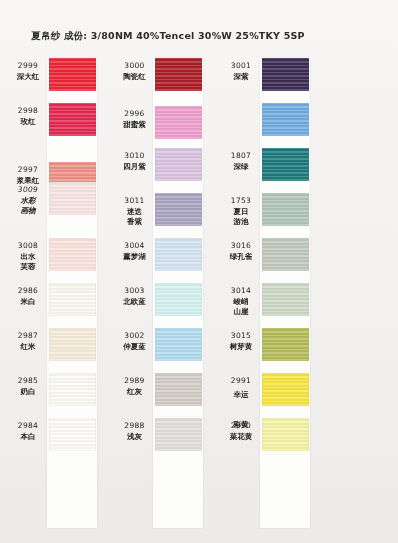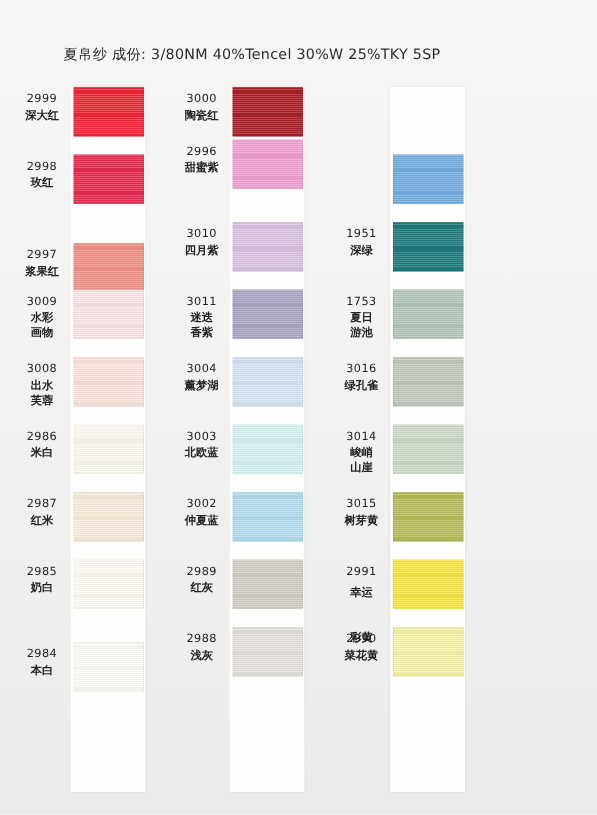--- a/index.html
+++ b/index.html
@@ -24,21 +24,21 @@
     background: linear-gradient(180deg, #f7f6f4 0%, #f2f1ef 40%, #eeedeb 100%);
   }
 
   #title {
     position: absolute;
     left: 0;
     top: 30px;
     width: 336px;
     text-align: center;
     font-size: 9.5px;
-    font-weight: normal;
+    font-weight: bold;
     color: #2b2b2b;
     letter-spacing: 0.2px;
     white-space: nowrap;
     font-family: "DejaVu Sans", "Liberation Sans", sans-serif;
   }
 
   #columns {
     position: absolute;
     left: 0;
     top: 58px;
@@ -164,21 +164,21 @@
           <div class="label">
             <span class="code">2997</span>
             <span class="name">浆果红</span>
           </div>
           <div class="swatch-wrap" title="2997 浆果红">
             <div class="base" style="background: rgb(241, 145, 136);"></div>
             <div class="tex"></div>
             <div class="edge"></div>
           </div>
         </div>
-        <div class="row" style="top: 135px;">
+        <div class="row" style="top: 124px; font-style: italic;">
           <div class="label">
             <span class="code">3009</span>
             <span class="name">水彩
 画物</span>
           </div>
           <div class="swatch-wrap" title="3009 水彩 画物">
             <div class="base" style="background: rgb(248, 228, 228);"></div>
             <div class="tex"></div>
             <div class="edge"></div>
           </div>
@@ -221,21 +221,21 @@
           <div class="label">
             <span class="code">2985</span>
             <span class="name">奶白</span>
           </div>
           <div class="swatch-wrap" title="2985 奶白">
             <div class="base" style="background: rgb(252, 250, 243);"></div>
             <div class="tex"></div>
             <div class="edge"></div>
           </div>
         </div>
-        <div class="row" style="top: 360px; margin-top: 10px;">
+        <div class="row" style="top: 360px;">
           <div class="label">
             <span class="code">2984</span>
             <span class="name">本白</span>
           </div>
           <div class="swatch-wrap" title="2984 本白">
             <div class="base" style="background: rgb(253, 252, 248);"></div>
             <div class="tex"></div>
             <div class="edge"></div>
           </div>
         </div>
@@ -246,21 +246,21 @@
           <div class="label">
             <span class="code">3000</span>
             <span class="name">陶瓷红</span>
           </div>
           <div class="swatch-wrap" title="3000 陶瓷红">
             <div class="base" style="background: rgb(171, 31, 38);"></div>
             <div class="tex"></div>
             <div class="edge"></div>
           </div>
         </div>
-        <div class="row" style="top: 35px; text-decoration: underline;">
+        <div class="row" style="top: 48px; text-decoration: underline;">
           <div class="label">
             <span class="code">2996</span>
             <span class="name">甜蜜紫</span>
           </div>
           <div class="swatch-wrap" title="2996 甜蜜紫">
             <div class="base" style="background: rgb(239, 160, 205);"></div>
             <div class="tex"></div>
             <div class="edge"></div>
           </div>
         </div>
@@ -338,30 +338,41 @@
           </div>
           <div class="swatch-wrap" title="2988 浅灰">
             <div class="base" style="background: rgb(227, 224, 221);"></div>
             <div class="tex"></div>
             <div class="edge"></div>
           </div>
         </div>
       </div>
     <div class="column c2">
       <div class="strip" style="background: rgb(253, 253, 252);"></div>
+    <div class="row" style="top: 0px;">
+          <div class="label">
+            <span class="code">3001</span>
+            <span class="name">深紫</span>
+          </div>
+          <div class="swatch-wrap" title="3001 深紫">
+            <div class="base" style="background: rgb(61, 44, 85);"></div>
+            <div class="tex"></div>
+            <div class="edge"></div>
+          </div>
+        </div>
         <div class="row" style="top: 45px;">
           <div class="swatch-wrap" title="3005 淘气 小孩">
             <div class="base" style="background: rgb(116, 173, 224);"></div>
             <div class="tex"></div>
             <div class="edge"></div>
           </div>
         </div>
         <div class="row" style="top: 90px;">
           <div class="label">
-            <span class="code">1951</span>
+            <span class="code">1807</span>
             <span class="name">深绿</span>
           </div>
           <div class="swatch-wrap" title="3018 深绿">
             <div class="base" style="background: rgb(31, 122, 126);"></div>
             <div class="tex"></div>
             <div class="edge"></div>
           </div>
         </div>
         <div class="row" style="top: 135px;">
           <div class="label">

